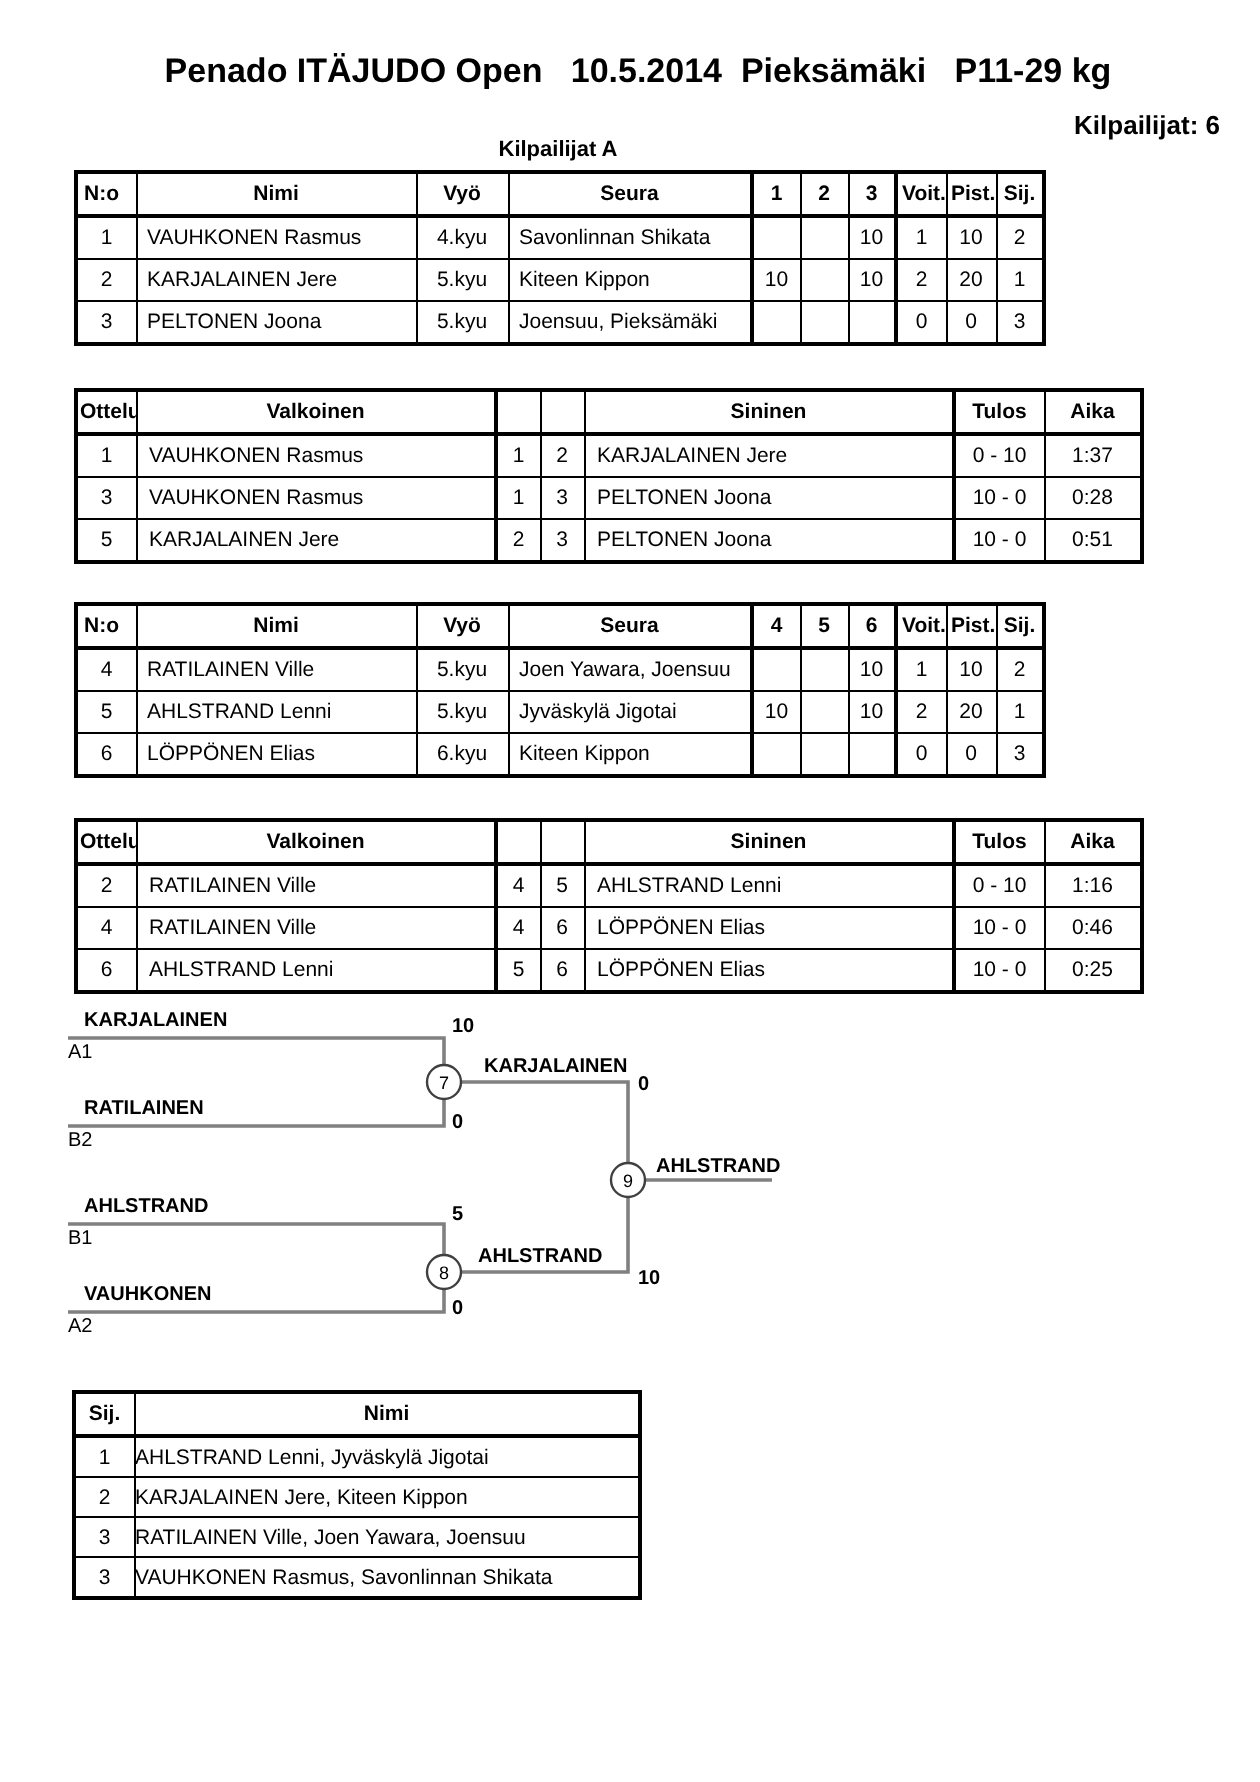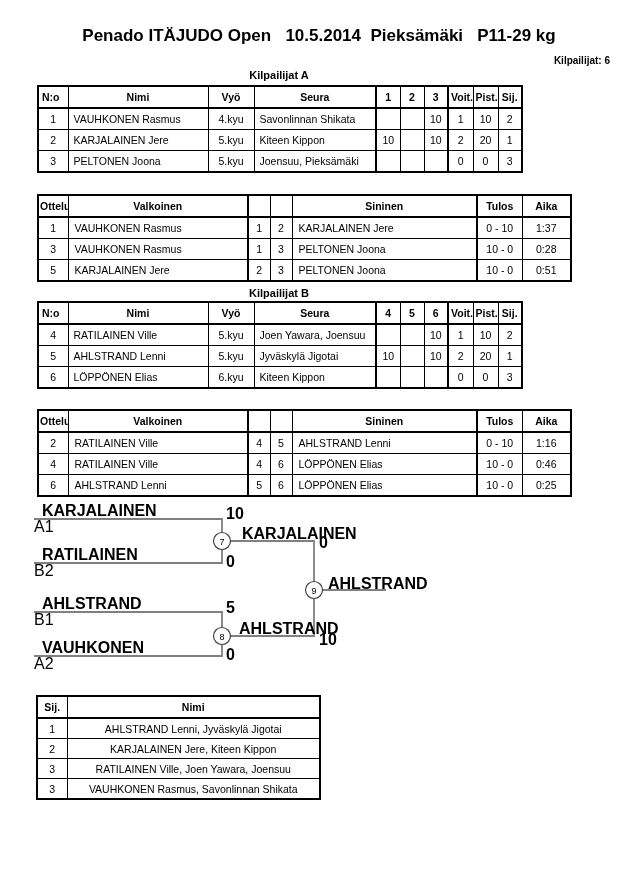--- a/index.html
+++ b/index.html
@@ -2,21 +2,21 @@
 <html><head>
 <meta charset="utf-8">
 <style>
   html,body{margin:0;padding:0;background:#ffffff;}
   body{width:630px;height:891px;position:relative;font-family:"Liberation Sans",sans-serif;color:#000;}
   .page{position:absolute;top:0;left:4px;width:630px;height:891px;background:#fff;overflow:hidden;}
 
   .title{position:absolute;top:26px;left:0;width:630px;text-align:center;
          font-size:17px;font-weight:bold;white-space:pre;}
   .count-label{position:absolute;top:55px;left:414px;width:192px;text-align:right;
-         font-size:10px;font-weight:bold;}
+         font-size:13px;font-weight:bold;}
 
   .sec-heading{position:absolute;text-align:center;font-size:11px;font-weight:bold;white-space:nowrap;}
   .h-pool-a{top:69px;left:33px;width:484px;}
   .h-matches-a{top:181px;left:33px;width:533px;}
   .h-pool-b{top:287px;left:33px;width:484px;}
   .h-matches-b{top:396px;left:33px;width:533px;}
   .h-results{top:681px;left:32px;width:283px;}
 
   table.sheet{position:absolute;border-collapse:collapse;table-layout:fixed;
         background:#fff;border:2px solid #000;font-size:10.5px;}
@@ -33,26 +33,26 @@
   table.pool th:nth-child(1){text-align:left;padding-left:3px;}
   table.pool td:nth-child(2),table.pool td:nth-child(4){text-align:left;padding:0 5px;}
   table.pool th:nth-child(5),table.pool td:nth-child(5){border-left-width:2px;}
   table.pool th:nth-child(8),table.pool td:nth-child(8){border-left-width:2px;}
 
   table.matches th:nth-child(1){text-align:left;padding-left:1px;}
   table.matches td:nth-child(2),table.matches td:nth-child(5){text-align:left;padding:0 6px;}
   table.matches th:nth-child(3),table.matches td:nth-child(3){border-left-width:2px;}
   table.matches th:nth-child(6),table.matches td:nth-child(6){border-left-width:2px;}
 
-  table.results td:nth-child(2){text-align:center;padding:0 16px;}
+  table.results td:nth-child(2){text-align:left;padding:0 0;}
   table.results td{height:19px;}
 
   .bracket{position:absolute;top:495px;left:0;width:420px;height:190px;}
   .bracket svg{position:absolute;top:0;left:0;}
-  .b-label{position:absolute;font-size:16px;line-height:12px;white-space:nowrap;}
+  .b-label{position:absolute;font-size:10px;line-height:12px;white-space:nowrap;}
   .b-name{font-weight:bold;}
   .b-seed{font-weight:normal;}
   .b-score{font-weight:bold;}
 </style>
 </head>
 <body>
 
 <div class="page">
 
   <div class="title">Penado ITÄJUDO Open   10.5.2014  Pieksämäki   P11-29 kg</div>
@@ -171,21 +171,20 @@
           <td>KARJALAINEN Jere</td>
           <td>2</td>
           <td>3</td>
           <td>PELTONEN Joona</td>
           <td>10 - 0</td>
           <td>0:51</td>
         </tr>
     </tbody>
   </table>
 
-  <div class="sec-heading h-pool-b">Kilpailijat B</div>
   <table class="sheet pool t-pool-b">
     <colgroup>
         <col style="width:30px">
         <col style="width:140px">
         <col style="width:46px">
         <col style="width:122px">
         <col style="width:24px">
         <col style="width:24px">
         <col style="width:24px">
         <col style="width:25px">

